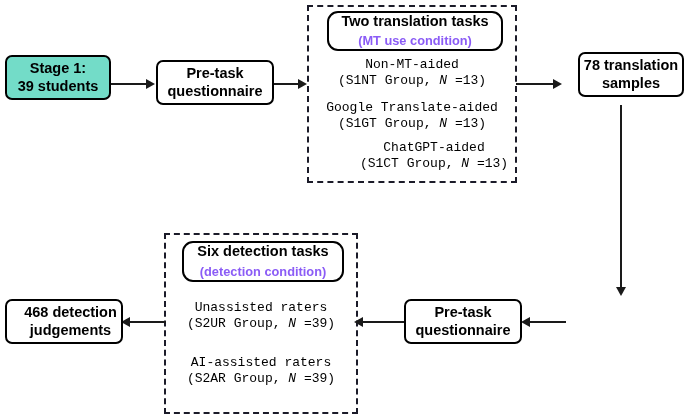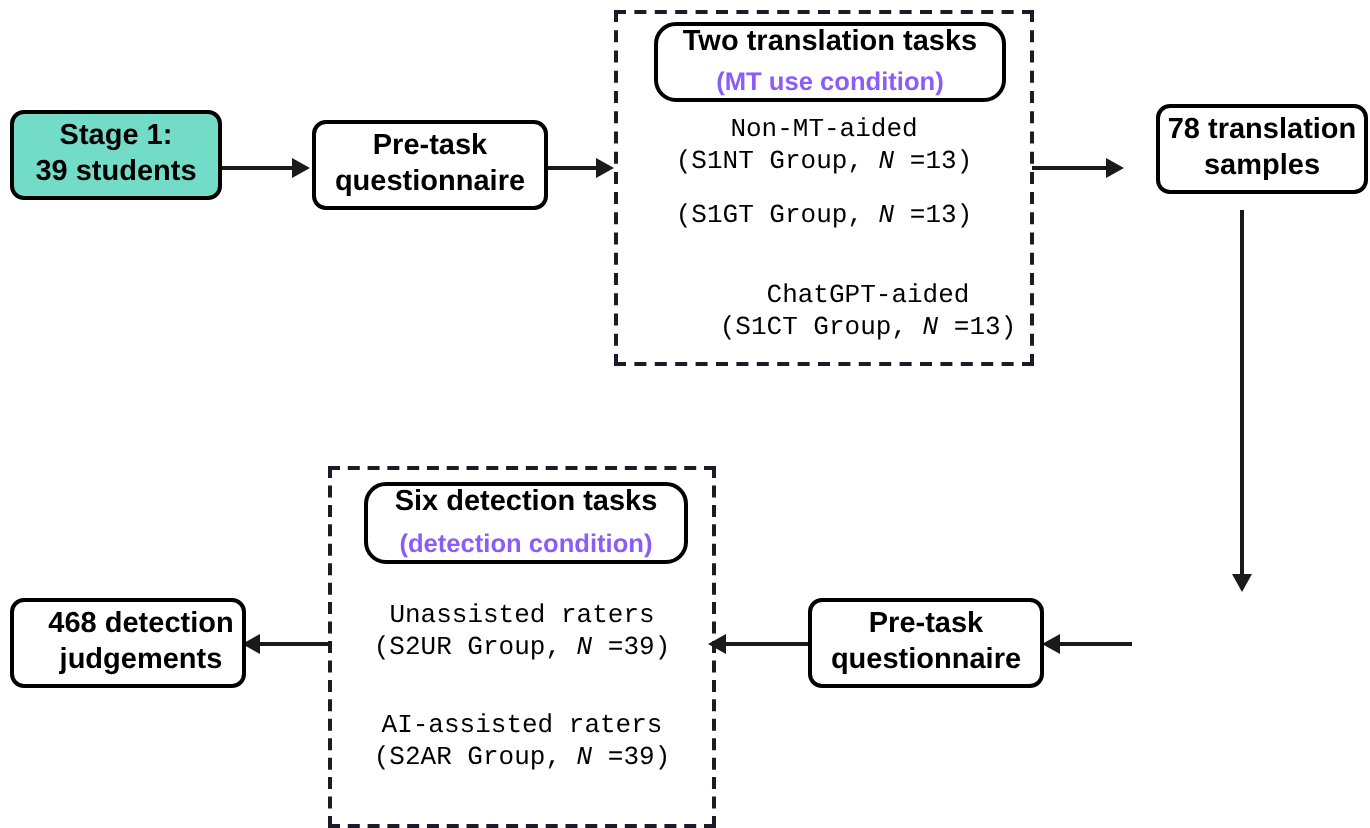--- a/index.html
+++ b/index.html
@@ -135,20 +135,21 @@
     <span class="h1">Two translation tasks</span>
     <span class="h2">(MT use condition)</span>
   </div>
 
   <div class="grp" style="left:307px; top:57px; width:210px;">
     <span class="l1">Non-MT-aided</span>
     <span class="l2"><span>(S1NT Group, </span><em>N</em><span> =13)</span></span>
   </div>
 
   <div class="grp" style="left:307px; top:100px; width:210px;">
+    <span class="l1">Google Translate-aided</span>
     <span class="l2"><span>(S1GT Group, </span><em>N</em><span> =13)</span></span>
   </div>
 
   <div class="grp" style="left:307px; top:140px; width:254px;">
     <span class="l1">ChatGPT-aided</span>
     <span class="l2"><span>(S1CT Group, </span><em>N</em><span> =13)</span></span>
   </div>
 
   <div class="ln h" style="left:516px; top:83px; width:44px;"></div>
   <div class="arw right" style="left:553px; top:79px;"></div>

